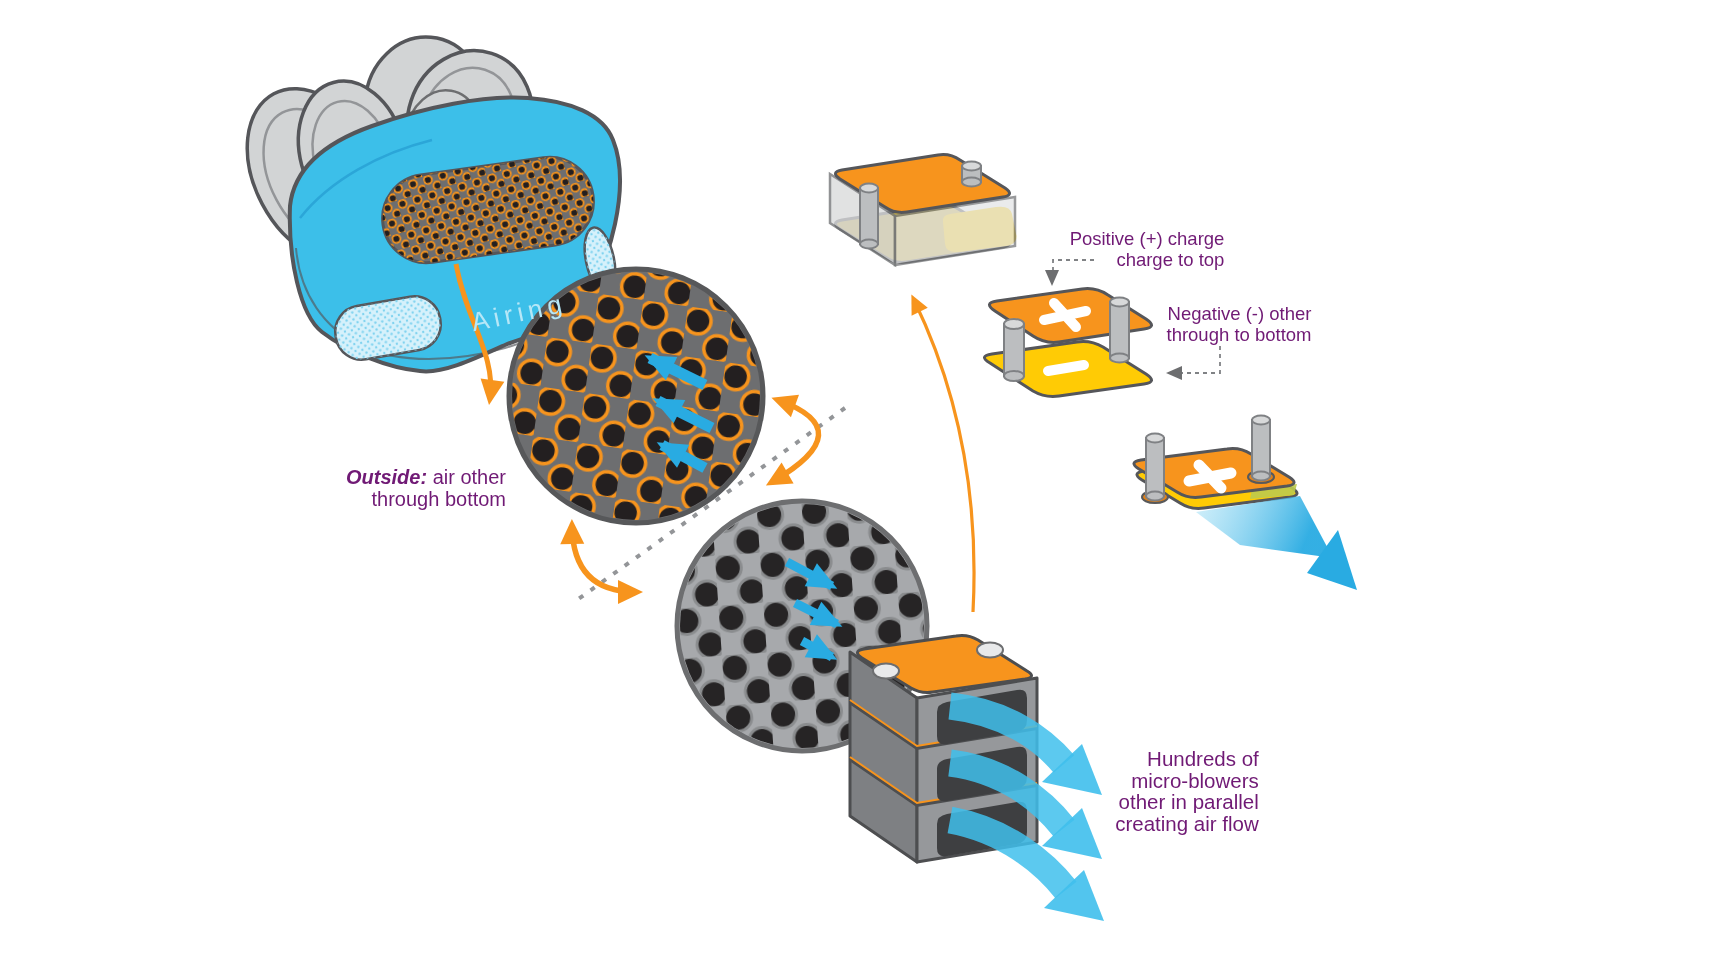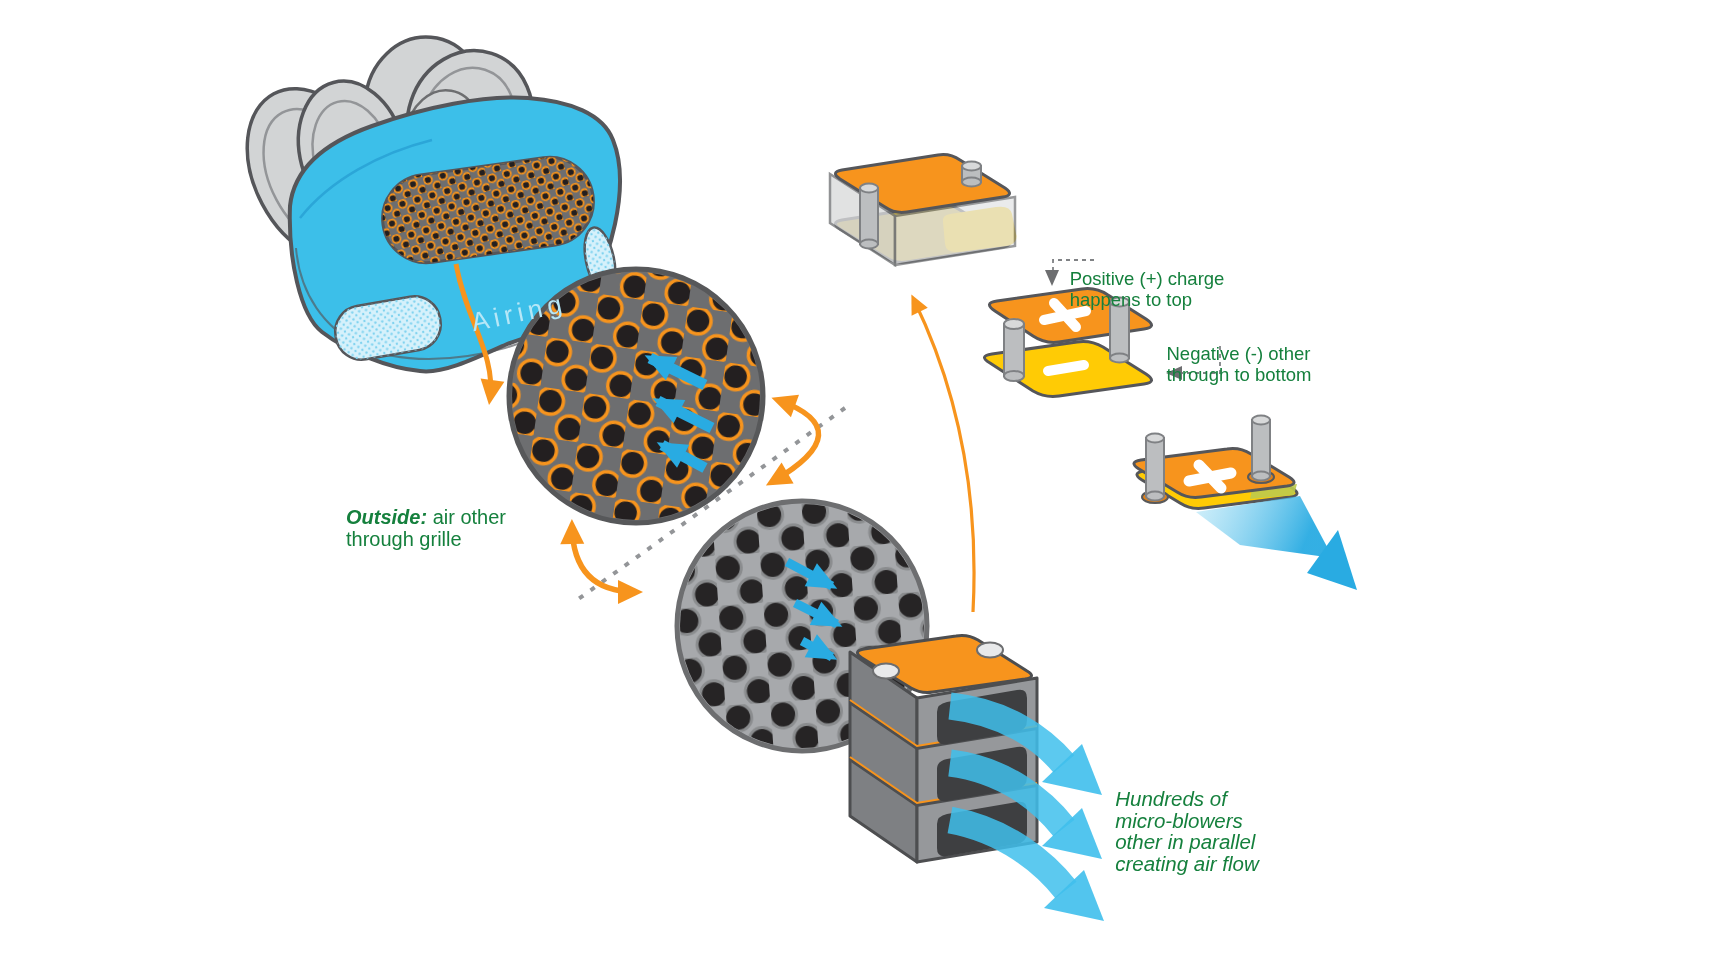--- a/index.html
+++ b/index.html
@@ -1,27 +1,27 @@
 <!DOCTYPE html>
 <html><head>
 <meta charset="utf-8">
 <style>
   html,body{margin:0;padding:0;background:#ffffff;}
   #stage{position:relative;width:1728px;height:963px;background:#ffffff;overflow:hidden;
          font-family:"Liberation Sans",sans-serif;}
   #art{position:absolute;left:0;top:0;}
-  .label{position:absolute;color:#15803d;text-align:left;transform:translateX(-50%);margin-top:40px;}
+  .label{position:absolute;color:#701a75;text-align:right;transform:translateX(-50%);}
   .label div{white-space:nowrap;}
   .bi{font-weight:bold;font-style:italic;}
   #outside-note{left:426px;top:466px;font-size:20px;line-height:22px;}
   #inside-note{left:722px;top:754px;font-size:20px;line-height:22px;}
   #positive-note{left:1147px;top:229px;font-size:18.5px;line-height:20.5px;}
   #negative-note{left:1239px;top:304px;font-size:18.5px;line-height:20.5px;}
   #attracted-note{left:1374px;top:600px;font-size:19px;line-height:22.4px;}
-  #hundreds-note{left:1187px;top:748px;font-size:20.5px;line-height:21.6px;font-style:italic;}
+  #hundreds-note{left:1187px;top:748px;font-size:20.5px;line-height:21.6px;}
   #logo{position:absolute;left:519px;top:313px;transform:translate(-50%,-50%) rotate(-12deg);
         color:#b6e7f7;font-size:26px;letter-spacing:5px;font-weight:400;}
 </style>
 </head>
 <body>
 
 <div id="stage">
 
 <svg id="art" width="1728" height="963" viewBox="0 0 1728 963" xmlns="http://www.w3.org/2000/svg">
   <defs>
@@ -214,27 +214,27 @@
     </g>
     <g>
       <path d="M 1196,512 L 1300,496 L 1333,558 L 1240,545 Z" fill="url(#sg)"></path>
       <polygon points="1307,573 1338,530 1357,590" fill="#29abe2"></polygon>
     </g>
   </g>
 </svg>
 
 <div class="label" id="outside-note">
   <div><span class="bi">Outside:</span><span> air other</span></div>
-  <div>through grille</div>
+  <div>through bottom</div>
 </div>
 
 
 <div class="label" id="positive-note">
   <div>Positive (+) charge</div>
-  <div>happens to top</div>
+  <div>charge to top</div>
 </div>
 
 <div class="label" id="negative-note">
   <div>Negative (-) other</div>
   <div>through to bottom</div>
 </div>
 
 
 <div class="label" id="hundreds-note">
   <div>Hundreds of</div>

